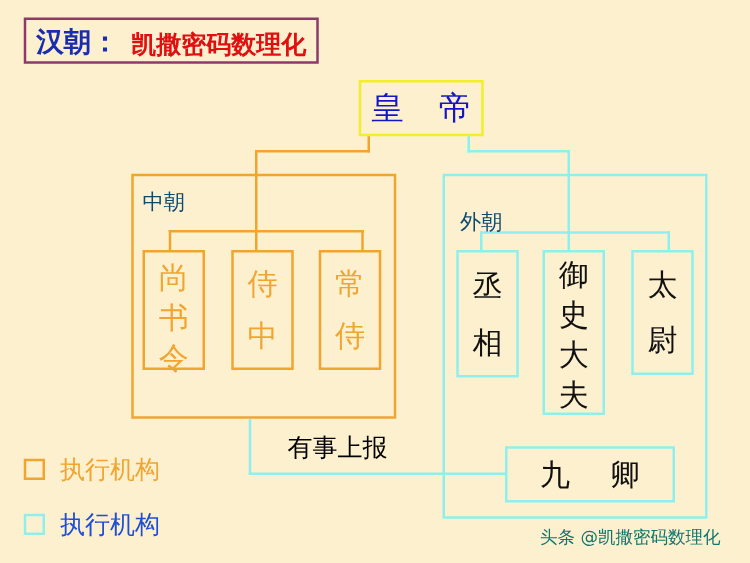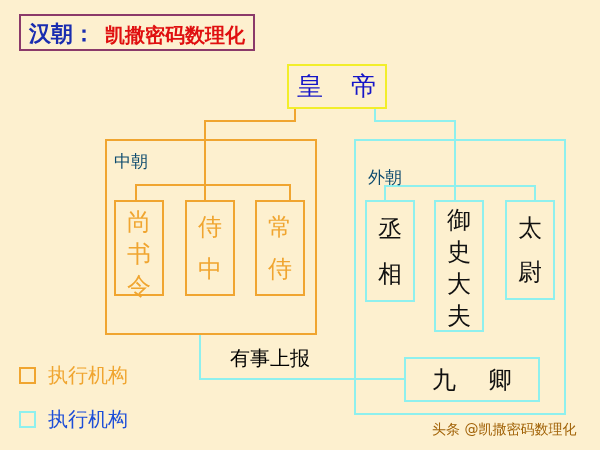--- a/index.html
+++ b/index.html
@@ -17,21 +17,21 @@
   .c { border:2px solid #8ef0ee; }
   .line-o { background:#f0a530; position:absolute; }
   .line-c { background:#8ef0ee; position:absolute; }
   .group-label { color:#0c4a6e; font-size:17px; }
   .vbox { display:flex; flex-direction:column; align-items:center; justify-content:space-around; font-size:24px; padding:4px 0; }
   .vbox.orange { color:#f0a530; }
   .vbox.black { color:#111; }
   .note { color:#000000; font-size:20px; }
   .legend { font-size:20px; display:flex; align-items:center; }
   .legend .sq { width:17px; height:17px; box-sizing:border-box; margin-right:12px; }
-  .watermark { color:#a16207; font-size:14px; }
+  .watermark { color:#0f766e; font-size:14px; }
 </style>
 </head>
 <body>
 
 <div class="abs title-box">
   <span class="title-main">汉朝：</span>
   <span class="title-sub">凯撒密码数理化</span>
 </div>
 
 <div class="abs emperor">

